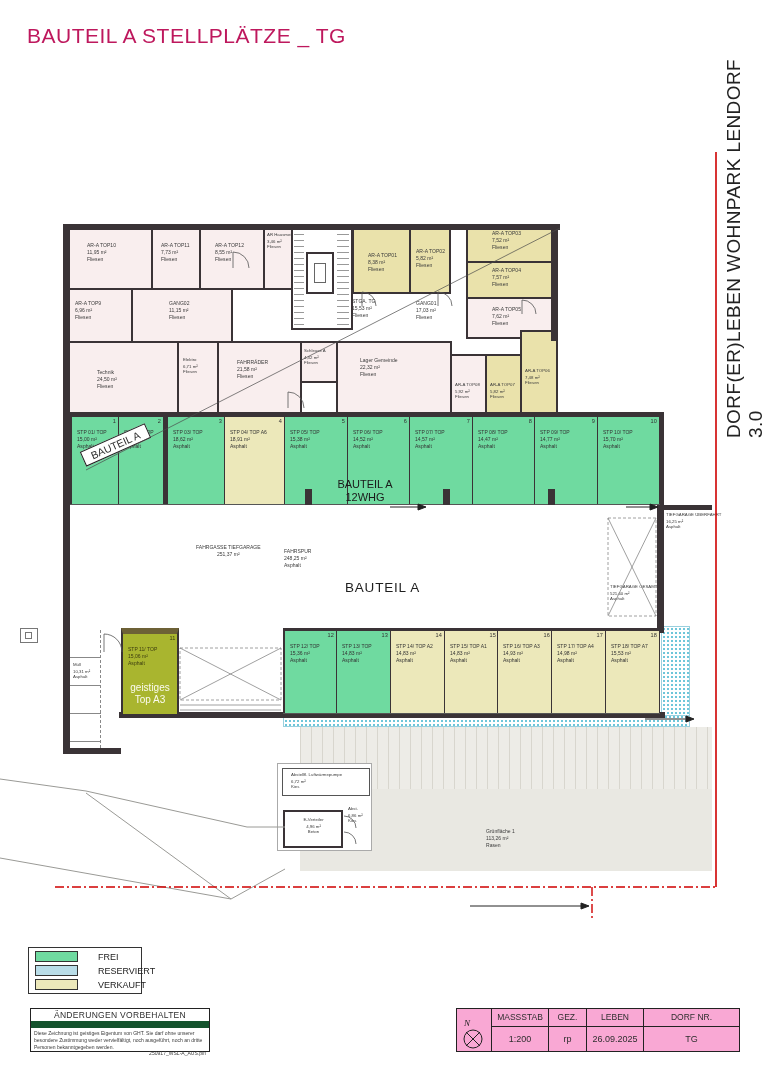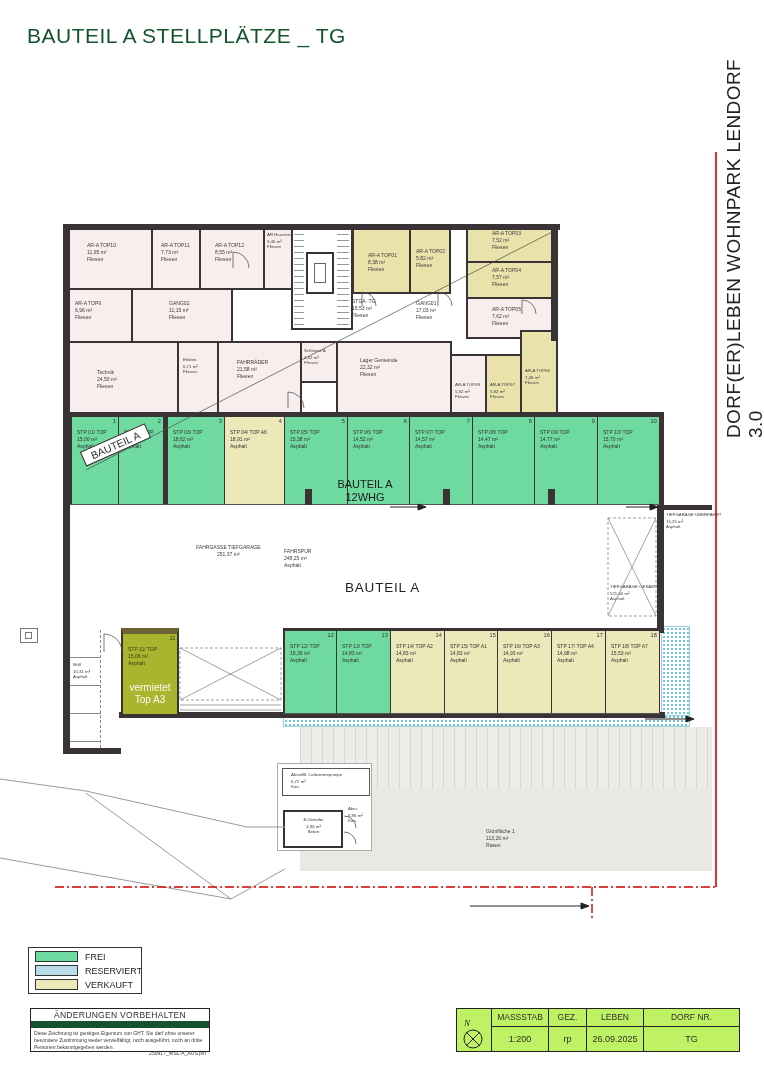--- a/index.html
+++ b/index.html
@@ -47,43 +47,43 @@
   .banner{position:absolute;background:#fff;border:1.2px solid #222;padding:1px 8px;
           font-size:10.5px;transform:rotate(-24deg);}
   .biglbl{position:absolute;font-size:13.5px;letter-spacing:.8px;color:#1f1f1f;}
   .whg{position:absolute;font-size:11px;line-height:1.15;text-align:center;color:#1a1a1a;}
   .verm{position:absolute;bottom:8px;left:0;width:100%;text-align:center;
         font-size:10px;line-height:1.2;color:#fbfbef;}
   
   .legend{position:absolute;left:28px;top:947px;width:114px;height:47px;border:1px solid #333;
           background:#fff;display:flex;flex-direction:column;justify-content:center;
           gap:3px;padding:3px 6px;box-sizing:border-box;}
-  .lrow{display:flex;align-items:center;gap:7px;}
+  .lrow{display:flex;align-items:center;gap:20px;}
   .swatch{width:43px;height:11px;border:1px solid #333;box-sizing:border-box;flex:0 0 43px;}
   .llabel{font-size:9px;color:#222;}
   
   .tb-left{position:absolute;left:30px;top:1008px;width:180px;height:44px;border:1px solid #222;
            background:#fff;box-sizing:border-box;}
   .tb-left .hd{height:12px;line-height:12px;border-bottom:7px solid #14532d;text-align:center;
                font-size:8.5px;letter-spacing:.3px;}
   .tb-left .body{position:relative;height:30px;}
   .firm{position:absolute;left:212px;top:1006px;width:246px;height:48px;line-height:48px;
         font-size:24px;letter-spacing:.5px;color:#101010;}
   .tb-table{position:absolute;left:456px;top:1008px;width:284px;height:44px;border:1px solid #222;
-            box-sizing:border-box;display:flex;background:#bef264;}
+            box-sizing:border-box;display:flex;background:#f9a8d4;}
   .tb-compass{width:34px;flex:0 0 34px;position:relative;}
   .tb-field{box-sizing:border-box;border-left:1px solid #222;display:flex;flex-direction:column;}
   .tb-field .fl{height:17px;line-height:17px;border-bottom:1px solid #222;text-align:center;font-size:8.5px;}
   .tb-field .fv{flex:1;line-height:24px;text-align:center;font-size:9px;}
   .tb-table .tb-field:nth-child(2){width:57px;flex:0 0 57px;}
   .tb-table .tb-field:nth-child(3){width:38px;flex:0 0 38px;}
   .tb-table .tb-field:nth-child(4){width:57px;flex:0 0 57px;}
   .tb-table .tb-field:nth-child(5){width:96px;flex:0 0 96px;}
   
-  .ptitle{position:absolute;left:27px;top:24px;font-size:21px;letter-spacing:.5px;color:#14532d;}
+  .ptitle{position:absolute;left:27px;top:24px;font-size:21px;letter-spacing:.5px;color:#be185d;}
   .vtitle{position:absolute;left:723px;top:26px;height:412px;writing-mode:vertical-rl;
           transform:rotate(180deg);font-size:19px;letter-spacing:.4px;color:#222;}
   svg.overlay{position:absolute;left:0;top:0;pointer-events:none;}
 </style>
 </head>
 <body>
 
 <div class="sheet">
 
   <div class="ptitle">BAUTEIL A STELLPLÄTZE _ TG</div>
@@ -383,21 +383,21 @@
   </div>
 
   <div class="abs vermietet" style="left:121px;top:628px;width:58px;height:88px;border:2.5px solid #3a3336;border-top:6px solid #6d6136;">
     <span class="num" style="color:#3c3c10;">11</span>
     <div class="stext" style="color:#3c3c10;">
       <span>STP 11/ TOP</span>
         <span>15,06 m²</span>
         <span>Asphalt</span>
     </div>
     <div class="verm">
-      <div>vermietet</div>
+      <div>geistiges</div>
       <div>Top A3</div>
     </div>
   </div>
 
   <div class="spots row2" style="left:283px;top:628px;width:377px;height:86px;">
     <div class="spot frei">
         <span class="num">12</span>
         <div class="stext">
           <span>STP 12/ TOP</span>
           <span>15,36 m²</span>

